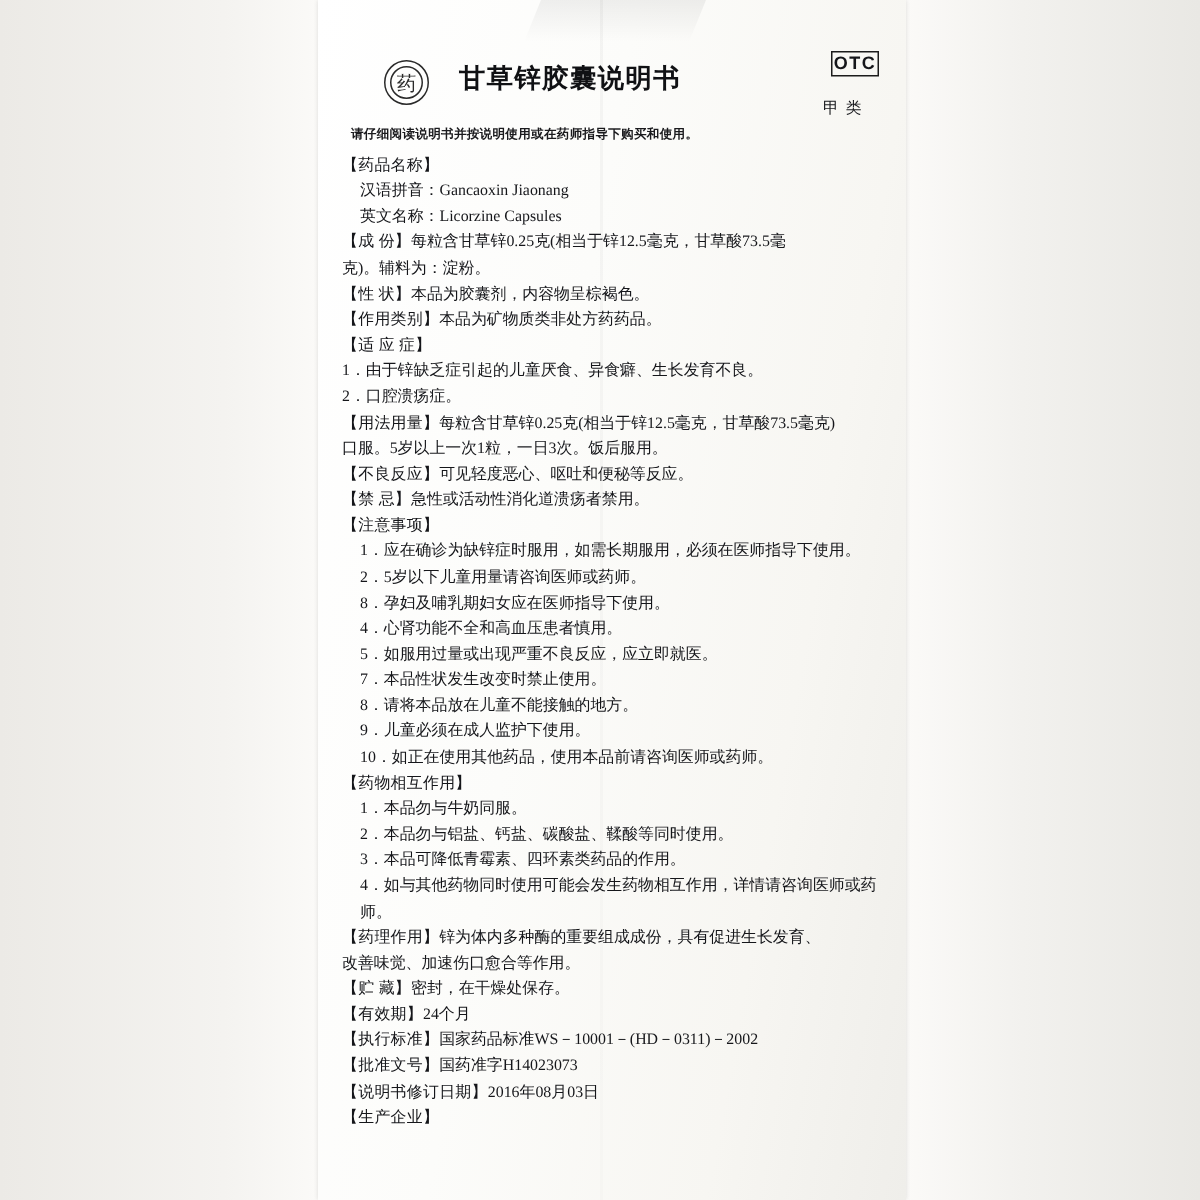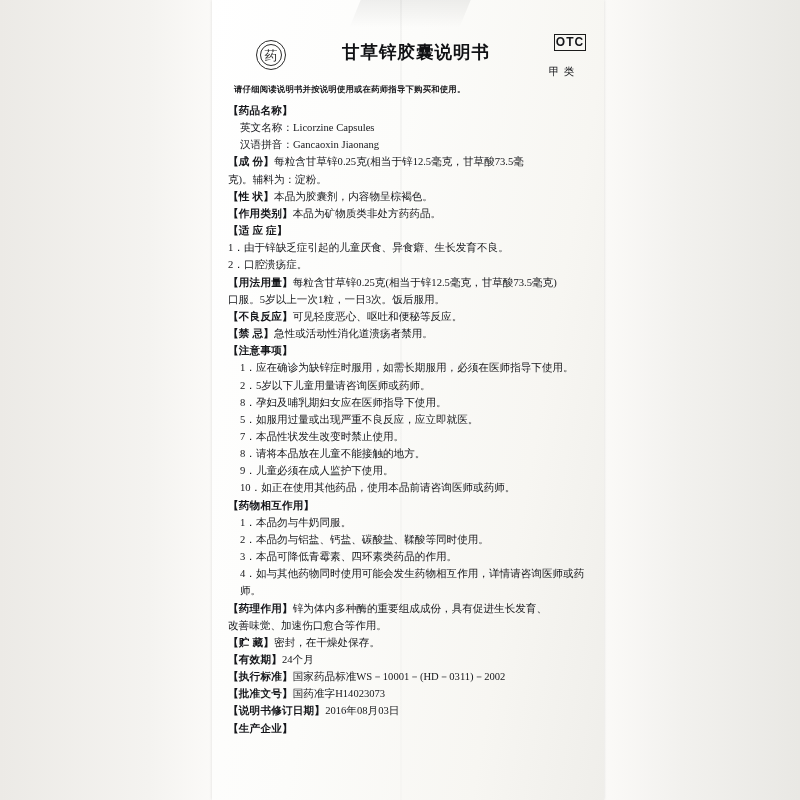--- a/index.html
+++ b/index.html
@@ -87,21 +87,20 @@
     position: absolute;
     left: 3px; top: 3px; right: 3px; bottom: 3px;
     border: 0.7px solid #2a2a2a;
     border-radius: 50%;
   }
   .title {
     position: absolute;
     left: 78px;
     top: 6px;
     width: 220px;
-    text-align: center;
     font-size: 17.5px;
     font-weight: bold;
     letter-spacing: 1px;
     color: #101114;
     font-family: "Liberation Serif", "DejaVu Serif", serif;
   }
   .otc {
     position: absolute;
     right: 2px;
     top: 0px;
@@ -133,21 +132,21 @@
   }
 
   
   .body {
     margin-top: 7px;
     font-size: 10.6px;
     line-height: 1.62;
     color: #15161a;
   }
   .sec-head {
-    font-weight: bold;
+    font-weight: normal;
     letter-spacing: 0.2px;
   }
   .line {
     white-space: normal;
   }
   .ind1 { padding-left: 12px; }
   .ind-hang { padding-left: 24px; text-indent: -12px; }
   .ind-hang2 { padding-left: 36px; text-indent: -24px; }
   .mfg { margin-top: 0px; }
   .mfg .line { line-height: 1.7; }
@@ -173,22 +172,22 @@
         <div class="otc-box">OTC</div>
         <div class="otc-sub">甲 类</div>
       </div>
     </div>
 
     <div class="notice">请仔细阅读说明书并按说明使用或在药师指导下购买和使用。</div>
 
     <div class="body">
 
       <div class="line sec-head">【药品名称】</div>
+      <div class="line ind1">汉语拼音：Gancaoxin Jiaonang</div>
       <div class="line ind1">英文名称：Licorzine Capsules</div>
-      <div class="line ind1">汉语拼音：Gancaoxin Jiaonang</div>
 
       <div class="line">
         <span class="sec-head">【成      份】</span><span>每粒含甘草锌0.25克(相当于锌12.5毫克，甘草酸73.5毫</span>
       </div>
       <div class="line">克)。辅料为：淀粉。</div>
 
       <div class="line">
         <span class="sec-head">【性      状】</span><span>本品为胶囊剂，内容物呈棕褐色。</span>
       </div>
 
@@ -210,20 +209,21 @@
       </div>
 
       <div class="line">
         <span class="sec-head">【禁      忌】</span><span>急性或活动性消化道溃疡者禁用。</span>
       </div>
 
       <div class="line sec-head">【注意事项】</div>
       <div class="line ind-hang2">1．应在确诊为缺锌症时服用，如需长期服用，必须在医师指导下使用。</div>
       <div class="line ind-hang">2．5岁以下儿童用量请咨询医师或药师。</div>
       <div class="line ind-hang">8．孕妇及哺乳期妇女应在医师指导下使用。</div>
+      <div class="line ind-hang">4．心肾功能不全和高血压患者慎用。</div>
       <div class="line ind-hang">5．如服用过量或出现严重不良反应，应立即就医。</div>
       <div class="line ind-hang">7．本品性状发生改变时禁止使用。</div>
       <div class="line ind-hang">8．请将本品放在儿童不能接触的地方。</div>
       <div class="line ind-hang">9．儿童必须在成人监护下使用。</div>
       <div class="line ind-hang">10．如正在使用其他药品，使用本品前请咨询医师或药师。</div>
 
       <div class="line sec-head">【药物相互作用】</div>
       <div class="line ind1">1．本品勿与牛奶同服。</div>
       <div class="line ind1">2．本品勿与铝盐、钙盐、碳酸盐、鞣酸等同时使用。</div>
       <div class="line ind1">3．本品可降低青霉素、四环素类药品的作用。</div>

